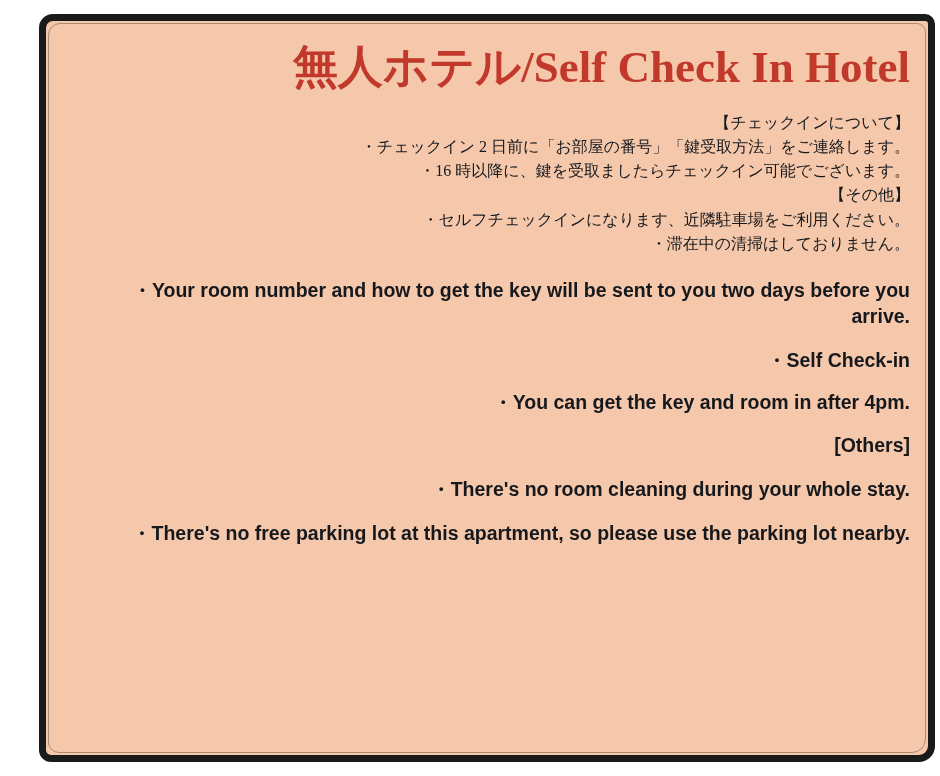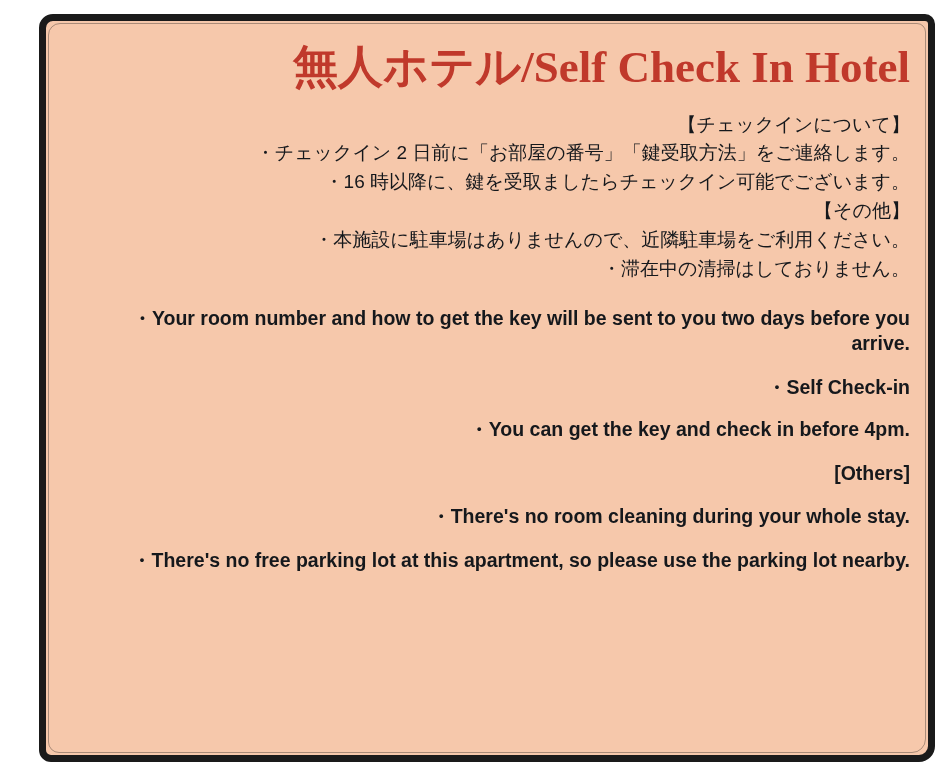--- a/index.html
+++ b/index.html
@@ -47,23 +47,23 @@
     font-weight: bold;
     font-size: 45px;
     line-height: 1.1;
     color: #c0392b;
     margin: 0 0 18px 0;
     letter-spacing: 0px;
     white-space: nowrap;
   }
   .jp-block {
     color: #15181c;
-    font-size: 19px;
+    font-size: 16px;
     line-height: 1.52;
-    font-family: Liberation Sans, sans-serif;
+    font-family: Liberation Serif, serif;
     font-weight: 500;
     margin-bottom: 6px;
   }
   .jp-line {
     white-space: nowrap;
   }
   .en-block {
     color: #15181c;
     font-family: "Liberation Sans", sans-serif;
     font-weight: bold;
@@ -91,27 +91,27 @@
 <div id="poster">
   <div id="inner">
 
     <h1 class="title">無人ホテル/Self Check In Hotel</h1>
 
     <div class="jp-block">
       <div class="jp-line">【チェックインについて】</div>
       <div class="jp-line">・チェックイン 2 日前に「お部屋の番号」「鍵受取方法」をご連絡します。</div>
       <div class="jp-line">・16 時以降に、鍵を受取ましたらチェックイン可能でございます。</div>
       <div class="jp-line">【その他】</div>
-      <div class="jp-line">・本施設に駐車場はありませんので、近隣駐車場をご利用ください。</div>
+      <div class="jp-line">・セルフチェックインになります、近隣駐車場をご利用ください。</div>
       <div class="jp-line">・滞在中の清掃はしておりません。</div>
     </div>
 
     <div class="en-block">
       <div class="en-line">・Your room number and how to get the key will be sent to you two days before you arrive.</div>
       <div class="en-line tight">・Self Check-in</div>
-      <div class="en-line">・You can get the key and check in before 4pm.</div>
+      <div class="en-line">・You can get the key and room in after 4pm.</div>
       <div class="en-indent">[Others]</div>
       <div class="en-line">・There's no room cleaning during your whole stay.</div>
       <div class="en-line">・There's no free parking lot at this apartment, so please use the parking lot nearby.</div>
     </div>
 
   </div>
 </div>
 
 </body></html>

